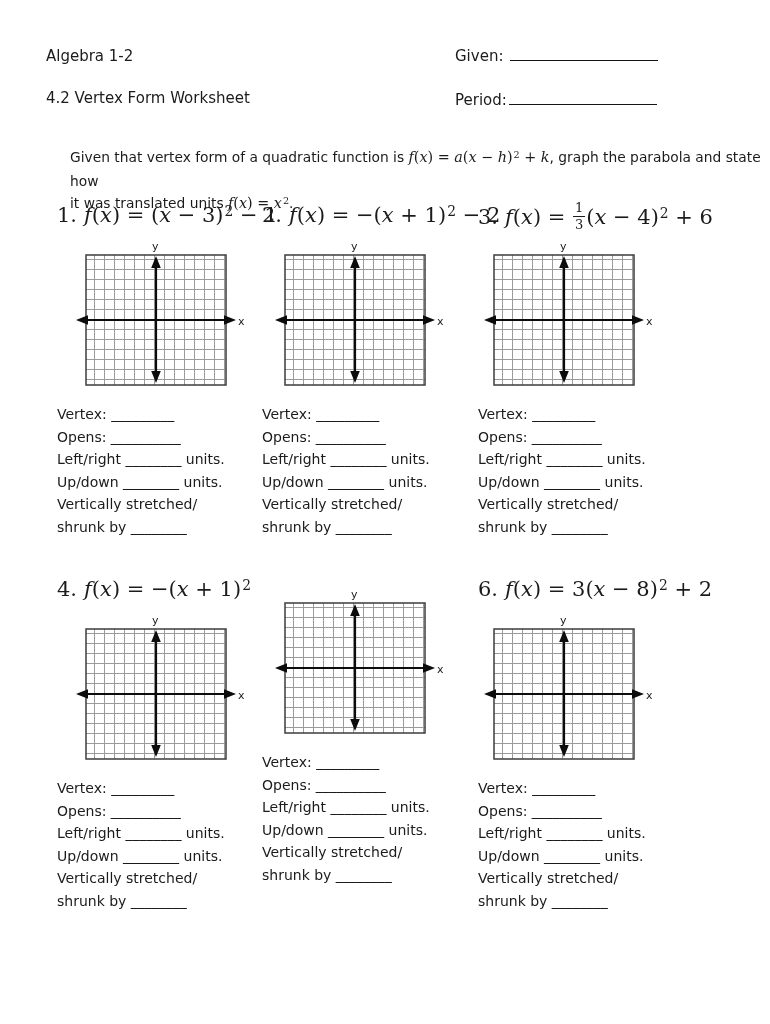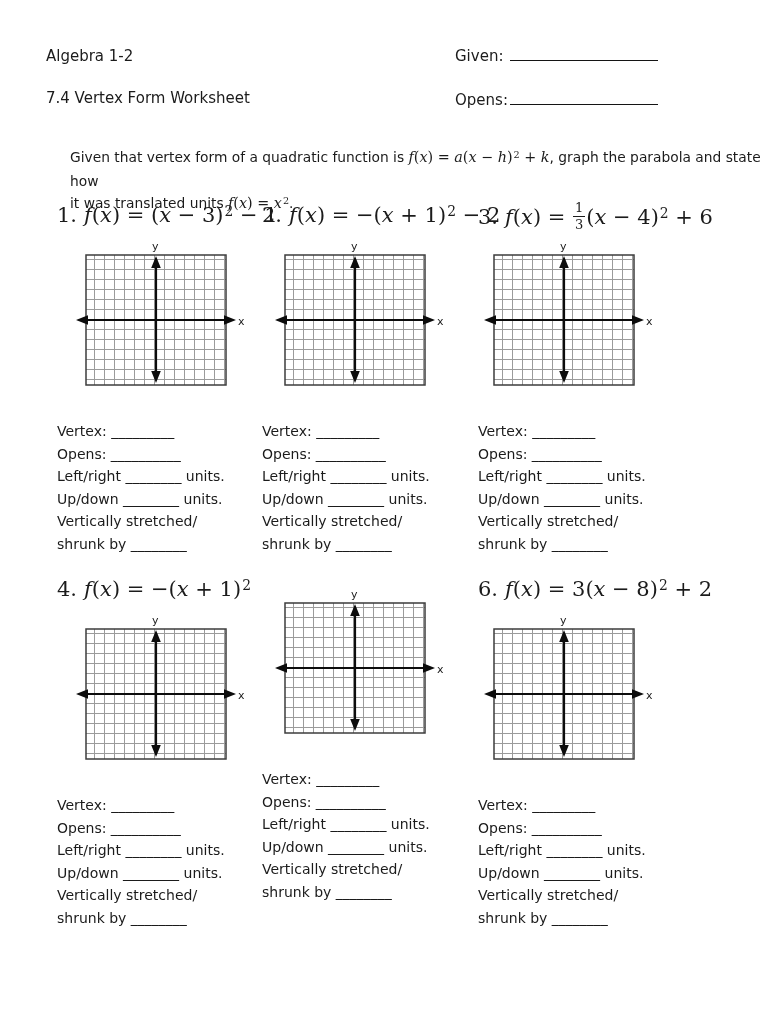--- a/index.html
+++ b/index.html
@@ -50,43 +50,43 @@
   .fr-d { padding-top:1px; }
   .instructions .f-mi, .instructions .f-mo, .instructions .f-sup { font-size:1.04em; }
   .instructions .f-sup { font-size:0.7em; }
 
   svg.graph { display:block; margin-top:10px; }
   .pcell:nth-child(3n+1) svg.graph { margin-left:17px; }
   .pcell:nth-child(3n+2) svg.graph { margin-left:11px; }
   .pcell:nth-child(3n)   svg.graph { margin-left:4px; }
   .axlab { font-family:"DejaVu Sans", sans-serif; font-size:11px; fill:#1b1b1b; }
 
-  .blanks { margin-top:29px; font-size:14px; line-height:22.6px; white-space:nowrap; }
+  .blanks { margin-top:12px; font-size:14px; line-height:22.6px; white-space:nowrap; }
 </style>
 </head>
 <body>
 
 <svg width="0" height="0" style="position:absolute" aria-hidden="true">
   <defs>
     <pattern id="gridpat" width="10" height="10" patternUnits="userSpaceOnUse">
       <path d="M 0 0.5 H 10 M 0.5 0 V 10" stroke="#9b9b9b" stroke-width="1" fill="none"></path>
     </pattern>
   </defs>
 </svg>
 
 <div class="page">
 
   <div class="hdr hdr-course">Algebra 1-2</div>
   <div class="hdr hdr-name">
     <span>Given:</span><span class="uline uline-name"></span>
   </div>
 
-  <div class="hdr hdr-title">7.4 Vertex Form Worksheet</div>
+  <div class="hdr hdr-title">4.2 Vertex Form Worksheet</div>
   <div class="hdr hdr-period">
-    <span>Opens:</span><span class="uline uline-period"></span>
+    <span>Period:</span><span class="uline uline-period"></span>
   </div>
 
   <div class="instructions">
     <div><span class="f-txt">Given that vertex form of a quadratic function is </span><span class="f-mi">f</span><span class="f-mo">(</span><span class="f-mi">x</span><span class="f-mo">) = </span><span class="f-mi">a</span><span class="f-mo">(</span><span class="f-mi">x</span><span class="f-mo"> − </span><span class="f-mi">h</span><span class="f-mo">)</span><span class="f-sup">2</span><span class="f-mo"> + </span><span class="f-mi">k</span><span class="f-txt">, graph the parabola and state how</span></div>
     <div><span class="f-txt">it was translated units </span><span class="f-mi">f</span><span class="f-mo">(</span><span class="f-mi">x</span><span class="f-mo">) = </span><span class="f-mi">x</span><span class="f-sup">2</span><span class="f-txt">.</span></div>
   </div>
 
   <div class="prow prow1">
   <div class="pcell">
     <div class="formula">

